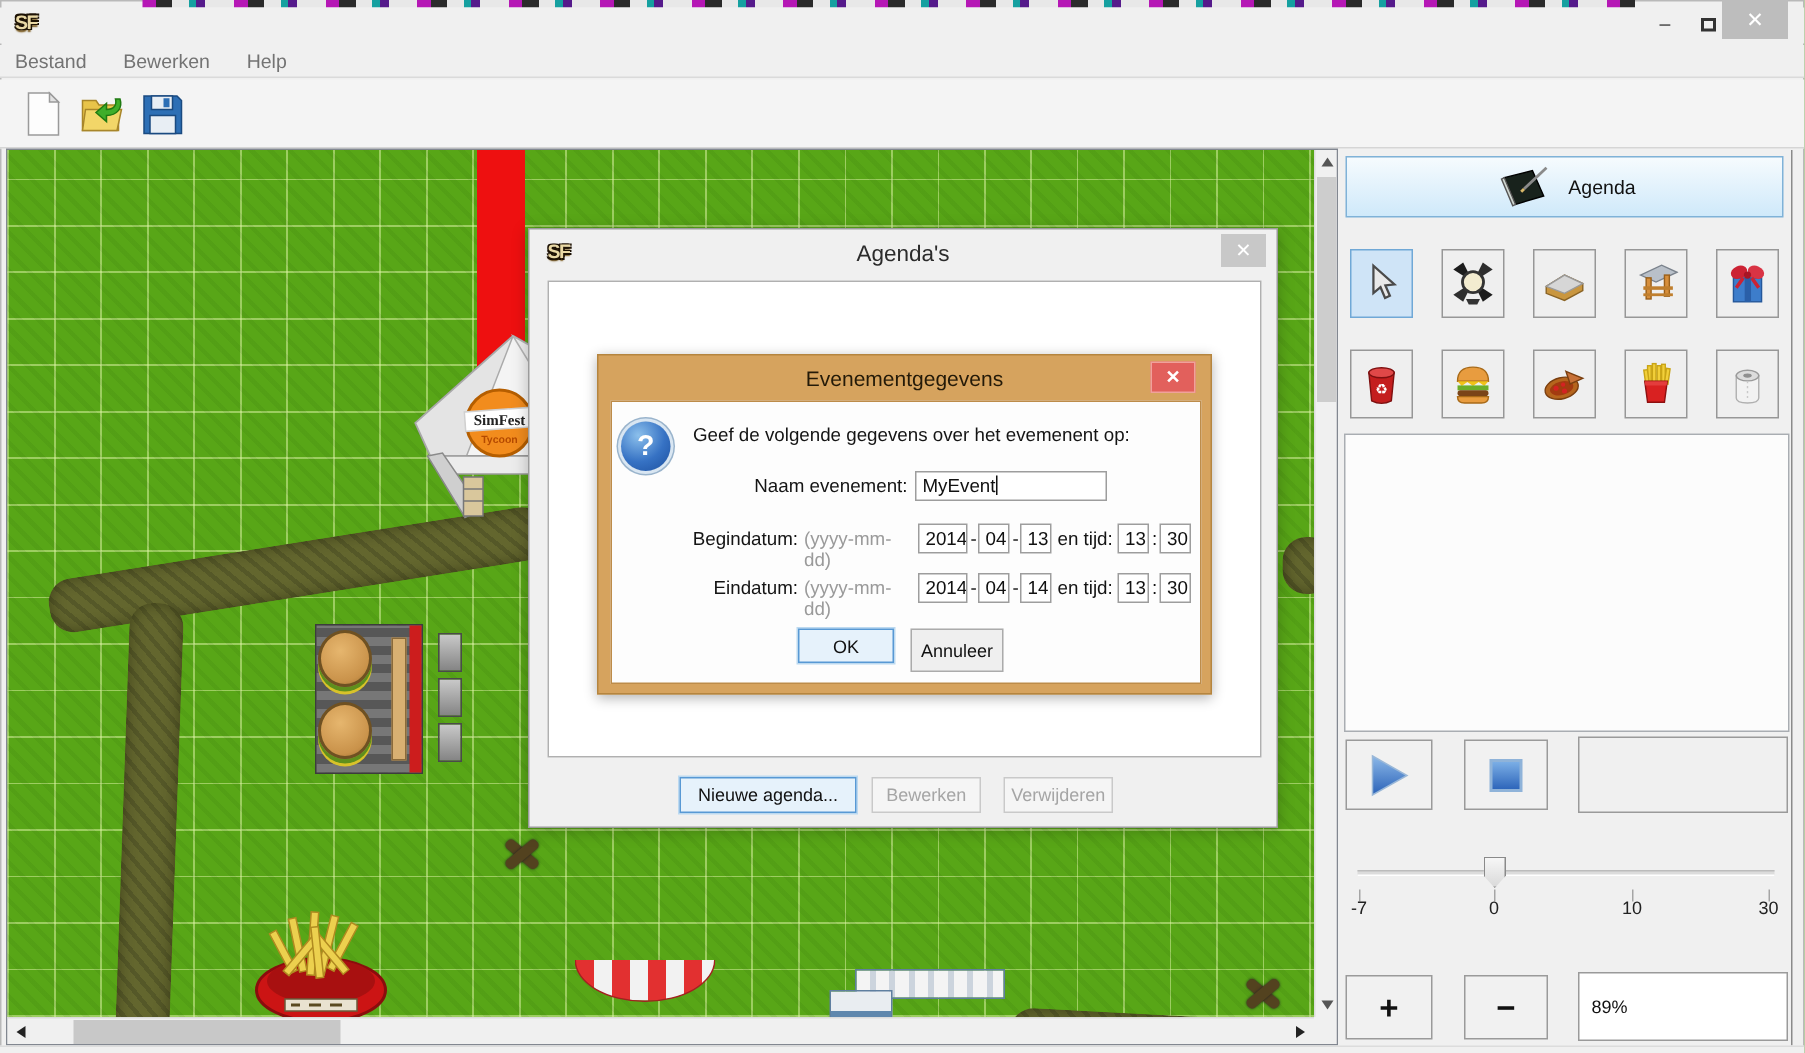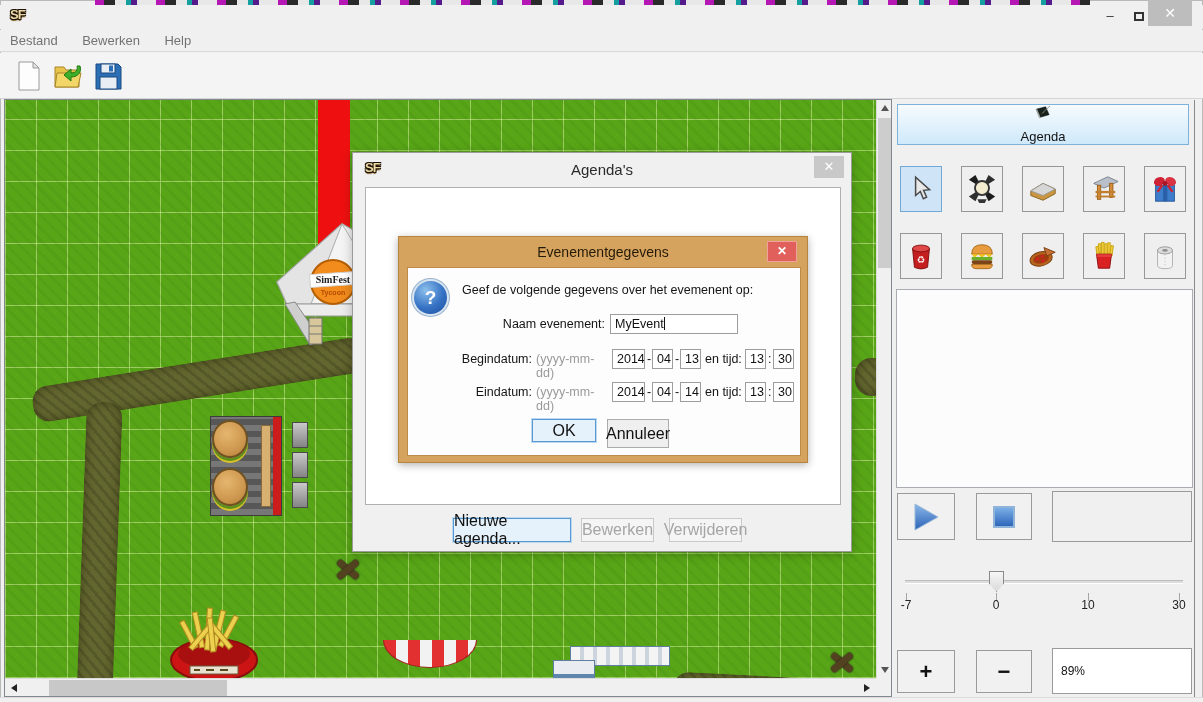--- a/index.html
+++ b/index.html
@@ -62,21 +62,21 @@
   .vscroll { position:absolute; right:0; top:0; width:15px; height:578px; background:#f0f0f0; border-left:1px solid #dcdcdc; }
   .hscroll { position:absolute; left:0; bottom:0; width:871px; height:18px; background:#f0f0f0; border-top:1px solid #dcdcdc; }
   .scroll-thumb { position:absolute; background:#cdcdcd; }
   .arr { position:absolute; width:0; height:0; }
   .corner { position:absolute; right:0; bottom:0; width:15px; height:18px; background:#f0f0f0; }
 
   
   .panel-divider { left:1194px; top:100px; width:1px; height:597px; background:#8a8a8a; }
   .agenda-btn { left:897px; top:104px; width:292px; height:41px;
     background:linear-gradient(#f6fbfe,#cfe9fa); border:1px solid #7fb2d8;
-    display:flex; align-items:center; justify-content:center; gap:10px; font-size:13px; color:#111;flex-direction:column; }
+    display:flex; align-items:center; justify-content:center; gap:10px; font-size:13px; color:#111; }
   .toolbtn { position:absolute; width:42px; height:46px; background:#efefef; border:1px solid #979797;
     display:flex; align-items:center; justify-content:center; }
   .toolbtn.selected { background:#cfe4f7; border:1px solid #70a8d6; }
   .listbox { left:896px; top:289px; width:297px; height:199px; background:#fcfcfc; border:1px solid #a9adb2; }
   .pb-btn { position:absolute; top:493px; height:47px; background:#f1f1f1; border:1px solid #9a9a9a;
     display:flex; align-items:center; justify-content:center; }
   .pb-box { left:1052px; top:491px; width:140px; height:51px; background:#f0f0f0; border:1px solid #9a9a9a; }
   .slider-track { left:905px; top:580px; width:278px; height:4px; background:#dcdcdc; border-top:1px solid #bcbcbc; border-bottom:1px solid #fff; }
   .slider-handle { left:989px; top:571px; width:15px; height:21px; background:linear-gradient(#f8f8f8,#d8d8d8);
     box-shadow:inset 0 0 0 1px #8a8a8a; clip-path:polygon(0 0,100% 0,100% 60%,50% 100%,0 60%); }
@@ -90,21 +90,21 @@
 
   
   .dlg-agenda { left:352px; top:152px; width:500px; height:400px; background:#f0f0f0;
     border:1px solid #9b9b9b; box-shadow:0 2px 10px rgba(0,0,0,.25); z-index:10; }
   .dlg-agenda .dtitle { position:absolute; left:0; top:0; width:100%; height:33px; text-align:center;
     line-height:33px; font-size:15px; color:#2b2b2b; }
   .dlg-agenda .dlogo { position:absolute; left:12px; top:7px; }
   .dlg-close { position:absolute; right:7px; top:3px; width:30px; height:22px; background:#c8c8c8;
     color:#fff; font-size:13px; text-align:center; line-height:22px; }
   .dlg-agenda .inner { position:absolute; left:12px; top:34px; width:476px; height:318px; background:#fff; border:1px solid #b0b0b0; }
-  .btn { position:absolute; height:24px; background:#efefef; border:1px solid #ababab; font-size:16px;
+  .btn { position:absolute; height:24px; background:#efefef; border:1px solid #ababab; font-size:12px;
     color:#111; display:flex; align-items:center; justify-content:center; font-family:"Liberation Sans",sans-serif; }
   .btn.focused { background:#e6f2fb; border:1px solid #5899d4; box-shadow:0 0 0 1px #bcd9f0; }
   .btn.disabled { background:#f5f5f5; border:1px solid #c9c9c9; color:#a5a5a5; }
 
   .dlg-event { left:398px; top:236px; width:410px; height:227px; background:#d6a35e;
     border:1px solid #b5853f; box-shadow:0 2px 8px rgba(0,0,0,.3); z-index:20; }
   .dlg-event .etitle { position:absolute; left:0; top:0; width:100%; height:30px; text-align:center;
     line-height:30px; font-size:14px; color:#241a08; }
   .dlg-event .eclose { position:absolute; right:10px; top:4px; width:30px; height:21px; background:#e2605c;
     border:1px solid #f0a19b; color:#fff; font-weight:bold; font-size:12px; text-align:center; line-height:19px; }

